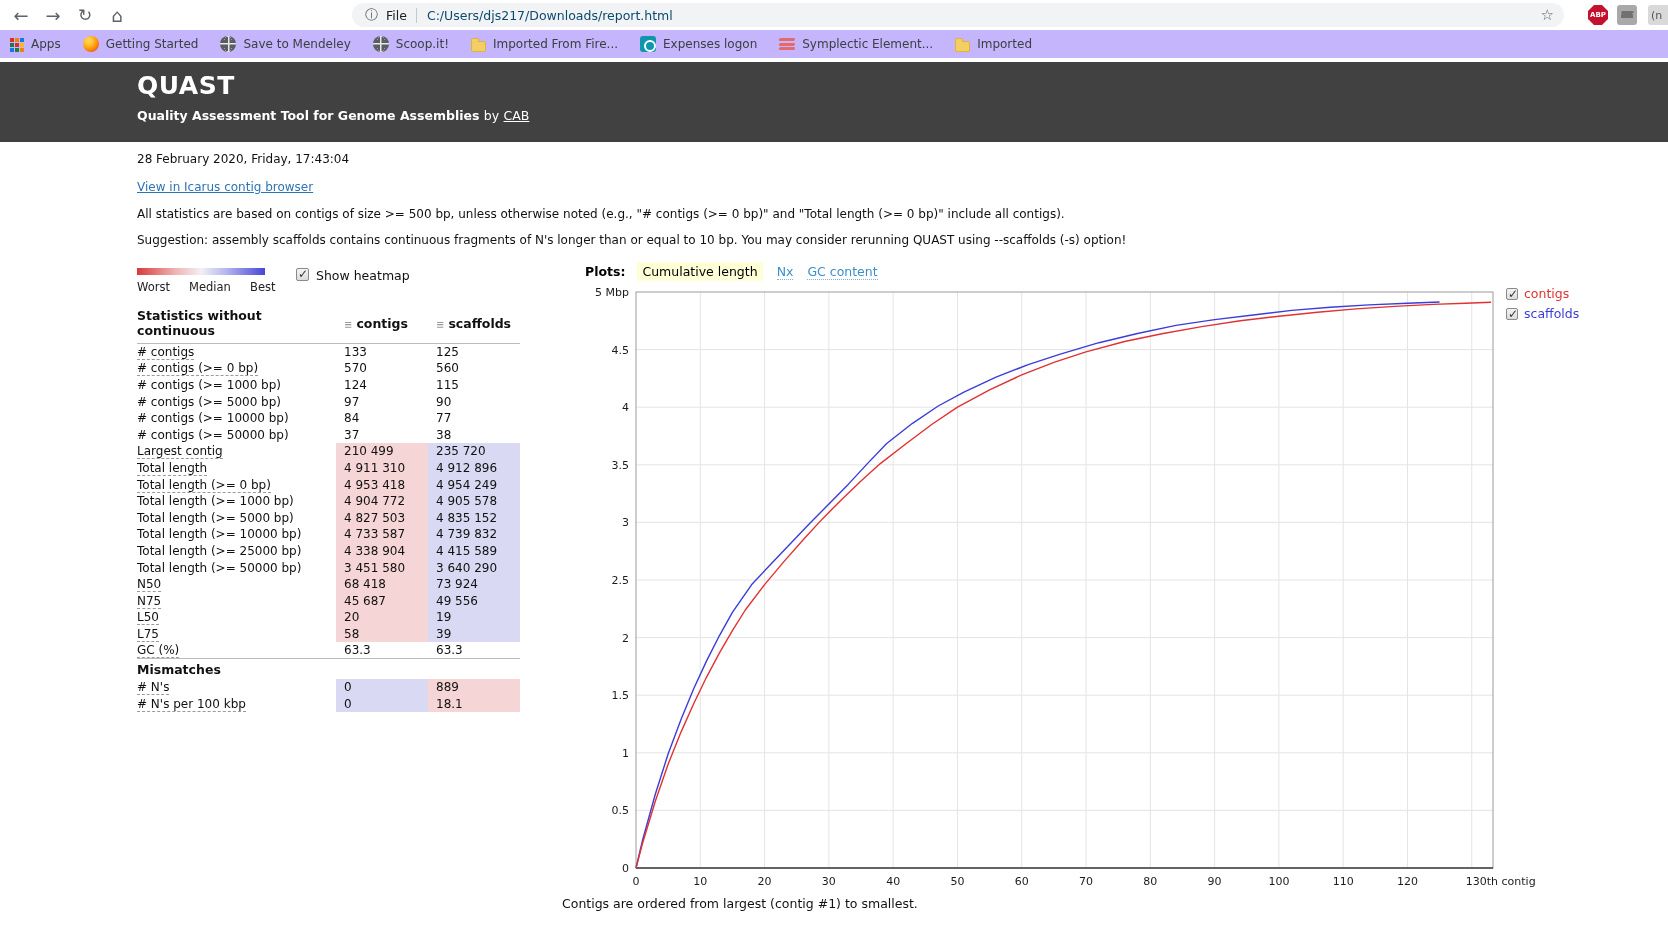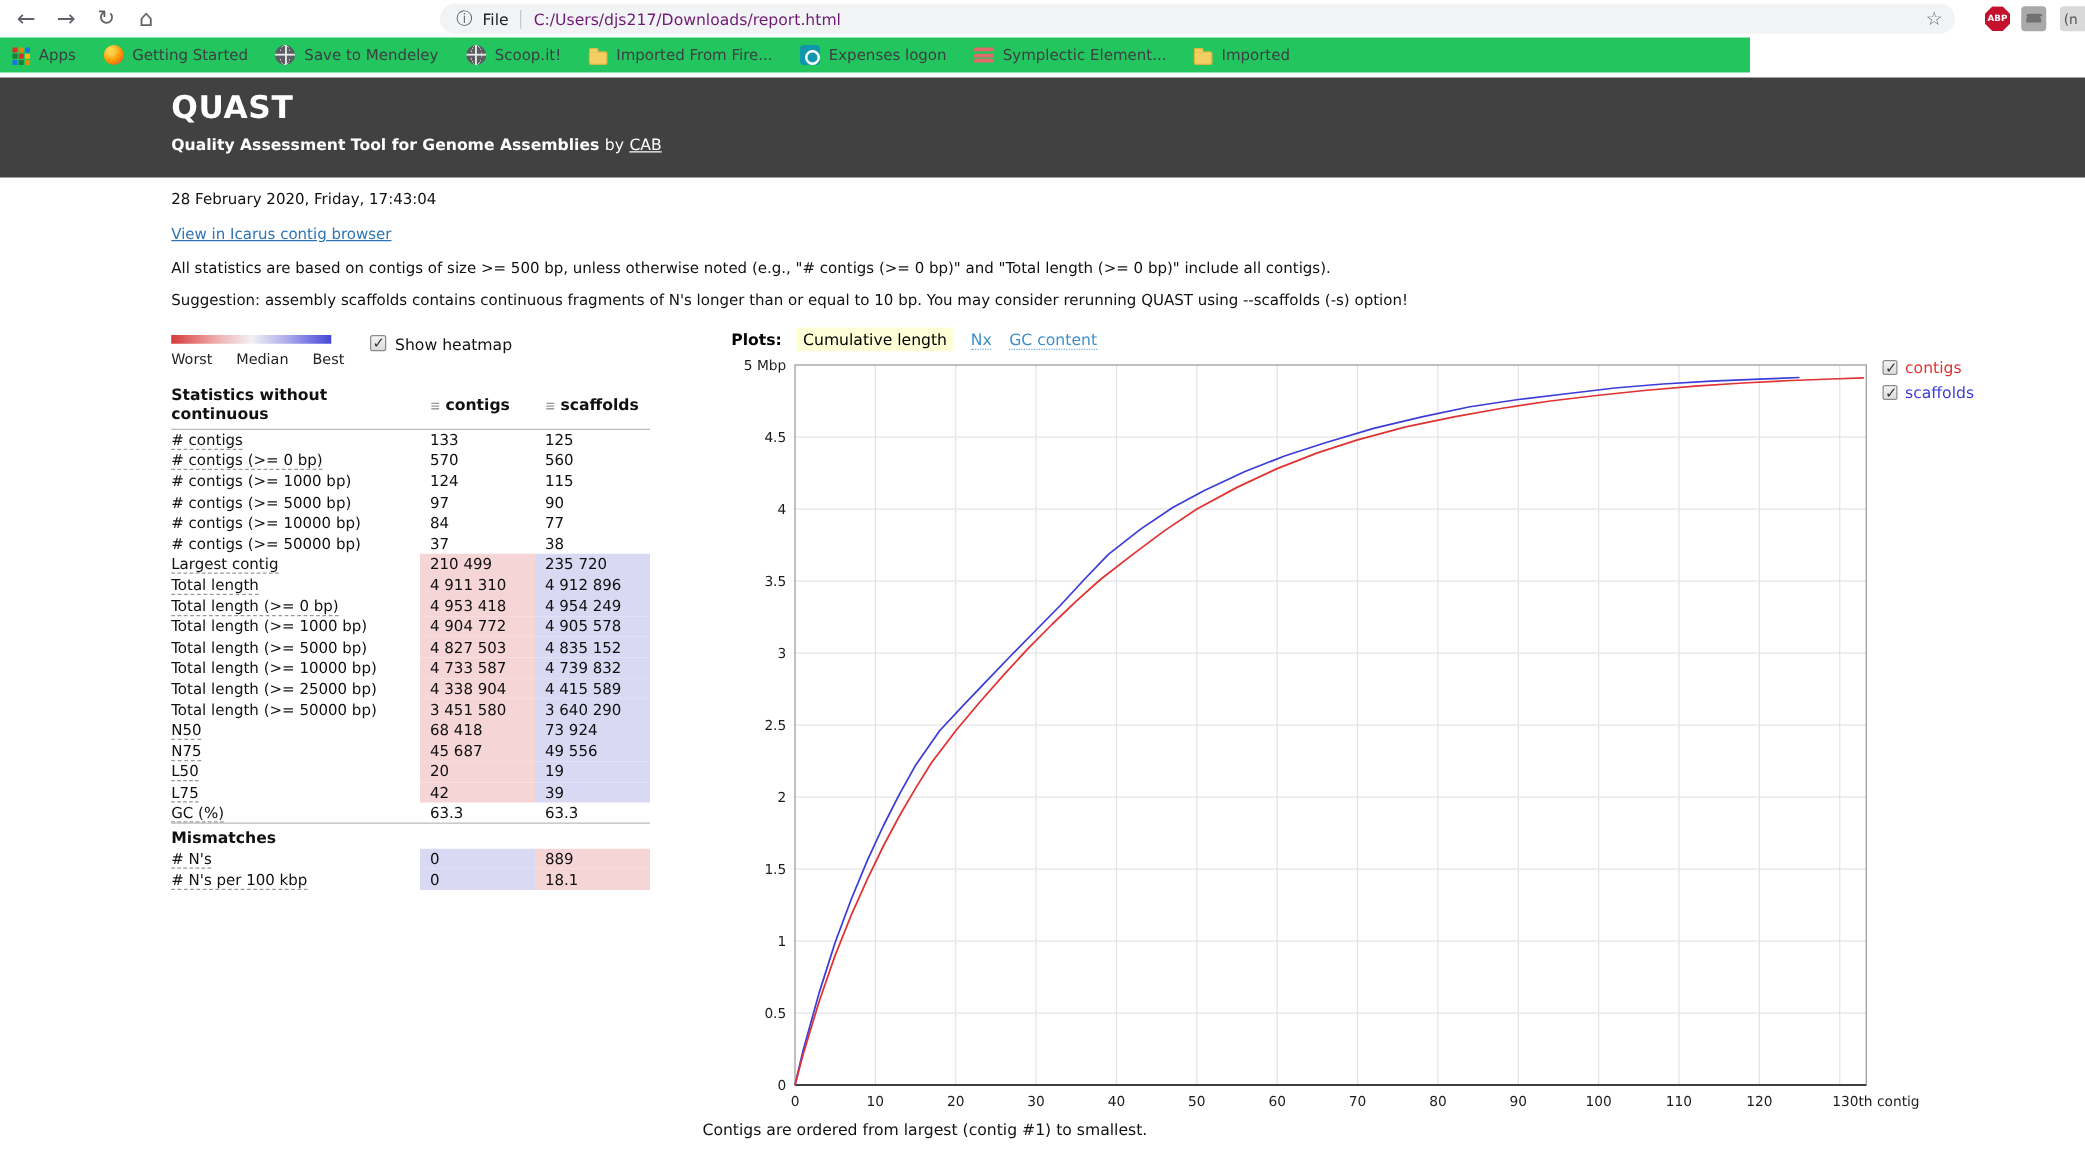--- a/index.html
+++ b/index.html
@@ -13,33 +13,33 @@
             display:flex; align-items:center; justify-content:center; border-radius:50%; }
   .navbtn.back { left:8px; }
   .navbtn.fwd { left:40px; }
   .navbtn.reload { left:72px; font-size:17px; }
   .navbtn.home { left:104px; font-size:18px; }
   .omnibox { position:absolute; left:352px; top:3px; width:1212px; height:24px; background:#f1f3f4;
              border-radius:12px; display:flex; align-items:center; padding:0 10px 0 13px; }
   .omnibox .info { color:#5f6368; font-size:13px; margin-right:8px; }
   .omnibox .scheme { color:#202124; font-size:12.5px; margin-right:9px; }
   .omnibox .odiv { width:1px; height:15px; background:#c6c8ca; margin-right:10px; }
-  .omnibox .url { color:#701a75; font-size:12.5px; flex:1; white-space:nowrap; overflow:hidden; }
+  .omnibox .url { color:#0c4a6e; font-size:12.5px; flex:1; white-space:nowrap; overflow:hidden; }
   .omnibox .star { color:#5f6368; font-size:15px; margin-left:8px; }
   .ext-abp { position:absolute; left:1588px; top:5px; width:20px; height:20px; background:#c4112e;
              clip-path:polygon(30% 0,70% 0,100% 30%,100% 70%,70% 100%,30% 100%,0 70%,0 30%);
              color:#fff; font-size:7px; font-weight:bold; display:flex; align-items:center; justify-content:center; }
   .ext-camel { position:absolute; left:1617px; top:5px; width:20px; height:20px; background:#a9a9a9; border-radius:3px; }
   .ext-camel::after { content:""; position:absolute; left:4px; top:7px; width:12px; height:6px; background:#717171;
              border-radius:4px 4px 0 0; box-shadow:-2px -3px 0 -2px #717171, 3px -3px 0 -2px #717171; }
   .ext-partial { position:absolute; left:1648px; top:5px; width:26px; height:20px; background:#d9d9d9; border-radius:3px;
              color:#555; font-size:11px; display:flex; align-items:center; padding-left:3px; }
 
   
-  .bookmarks { position:absolute; left:0; top:30px; width:1400px; height:28px; background:#22c55e;
+  .bookmarks { position:absolute; left:0; top:30px; width:1668px; height:28px; background:#c4b5fd;
                display:flex; align-items:center; padding-left:10px; }
   .bm-item { display:flex; align-items:center; margin-right:22px; color:#3c4043; font-size:12px; white-space:nowrap; }
   .bm-ic { width:16px; height:16px; margin-right:7px; position:relative; flex:none; }
   .apps-grid-icon { display:grid; grid-template-columns:4px 4px 4px; grid-template-rows:4px 4px 4px; gap:1px; width:14px; height:14px; margin-top:1px; }
   .apps-grid-icon i { display:block; }
   .apps-grid-icon i:nth-child(1){background:#d93025;} .apps-grid-icon i:nth-child(2){background:#ea8600;}
   .apps-grid-icon i:nth-child(3){background:#1a73e8;} .apps-grid-icon i:nth-child(4){background:#188038;}
   .apps-grid-icon i:nth-child(5){background:#d93025;} .apps-grid-icon i:nth-child(6){background:#fbbc04;}
   .apps-grid-icon i:nth-child(7){background:#1a73e8;} .apps-grid-icon i:nth-child(8){background:#188038;}
   .apps-grid-icon i:nth-child(9){background:#ea8600;}
@@ -289,21 +289,21 @@
           <td class="val cell-p">45 687</td>
           <td class="val cell-b">49 556</td>
         </tr>
         <tr>
           <td class="lab"><span class="tt">L50</span></td>
           <td class="val cell-p">20</td>
           <td class="val cell-b">19</td>
         </tr>
         <tr>
           <td class="lab"><span class="tt">L75</span></td>
-          <td class="val cell-p">42</td>
+          <td class="val cell-p">58</td>
           <td class="val cell-b">39</td>
         </tr>
         <tr>
           <td class="lab"><span class="tt">GC (%)</span></td>
           <td class="val">63.3</td>
           <td class="val">63.3</td>
         </tr>
         <tr class="sect">
           <td colspan="3">Mismatches</td>
         </tr>

